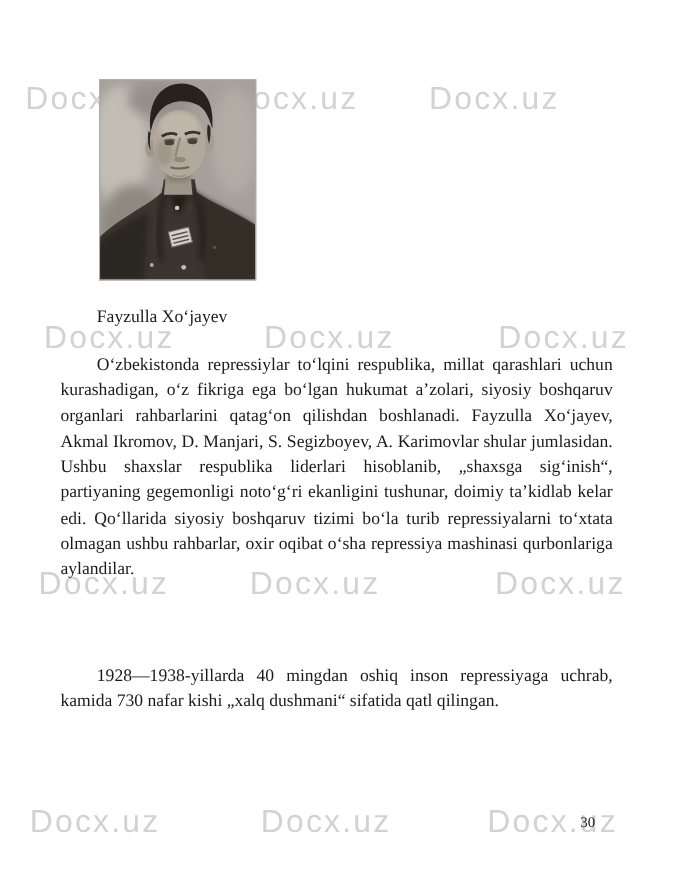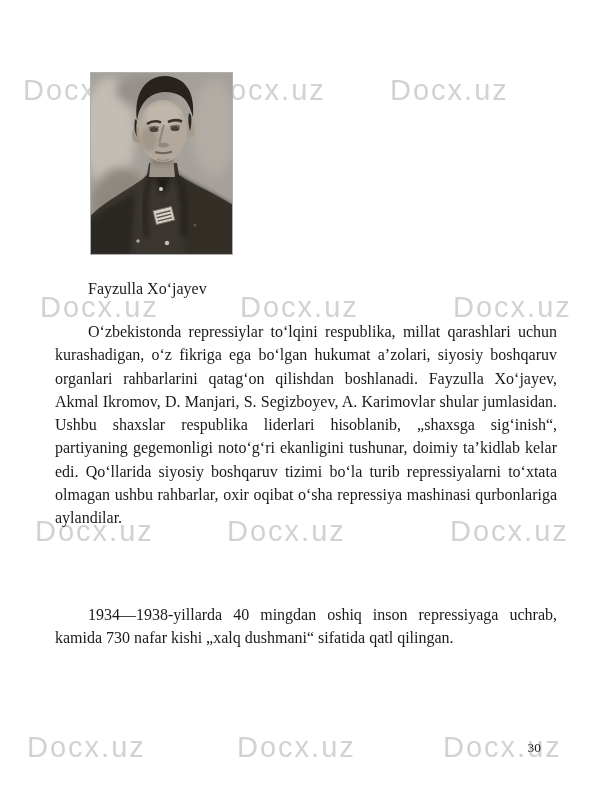--- a/index.html
+++ b/index.html
@@ -157,17 +157,17 @@
       <circle cx="47" cy="168" r="1.8" fill="#c9c5bd" opacity="0.8"></circle>
       <circle cx="104" cy="152" r="1.6" fill="#56514a"></circle>
     </svg>
   </div>
 
   <div class="caption">Fayzulla Xoʻjayev</div>
 
   <div class="para para-1">Oʻzbekistonda repressiylar toʻlqini respublika, millat qarashlari uchun kurashadigan, oʻz fikriga ega boʻlgan hukumat aʼzolari, siyosiy boshqaruv organlari rahbarlarini qatagʻon qilishdan boshlanadi. Fayzulla Xoʻjayev, Akmal Ikromov, D. Manjari, S. Segizboyev, A. Karimovlar shular jumlasidan. Ushbu shaxslar respublika liderlari hisoblanib, „shaxsga sigʻinish“, partiyaning gegemonligi notoʻgʻri ekanligini tushunar, doimiy taʼkidlab kelar edi. Qoʻllarida siyosiy boshqaruv tizimi boʻla turib repressiyalarni toʻxtata olmagan ushbu rahbarlar, oxir oqibat oʻsha repressiya mashinasi qurbonlariga aylandilar.</div>
 
 
-  <div class="para para-3">1934—1938-yillarda 40 mingdan oshiq inson repressiyaga uchrab, kamida 730 nafar kishi „xalq dushmani“ sifatida qatl qilingan.</div>
+  <div class="para para-3">1928—1938-yillarda 40 mingdan oshiq inson repressiyaga uchrab, kamida 730 nafar kishi „xalq dushmani“ sifatida qatl qilingan.</div>
 
   <div class="page-number">30</div>
 
 </div>
 
 </body></html>

